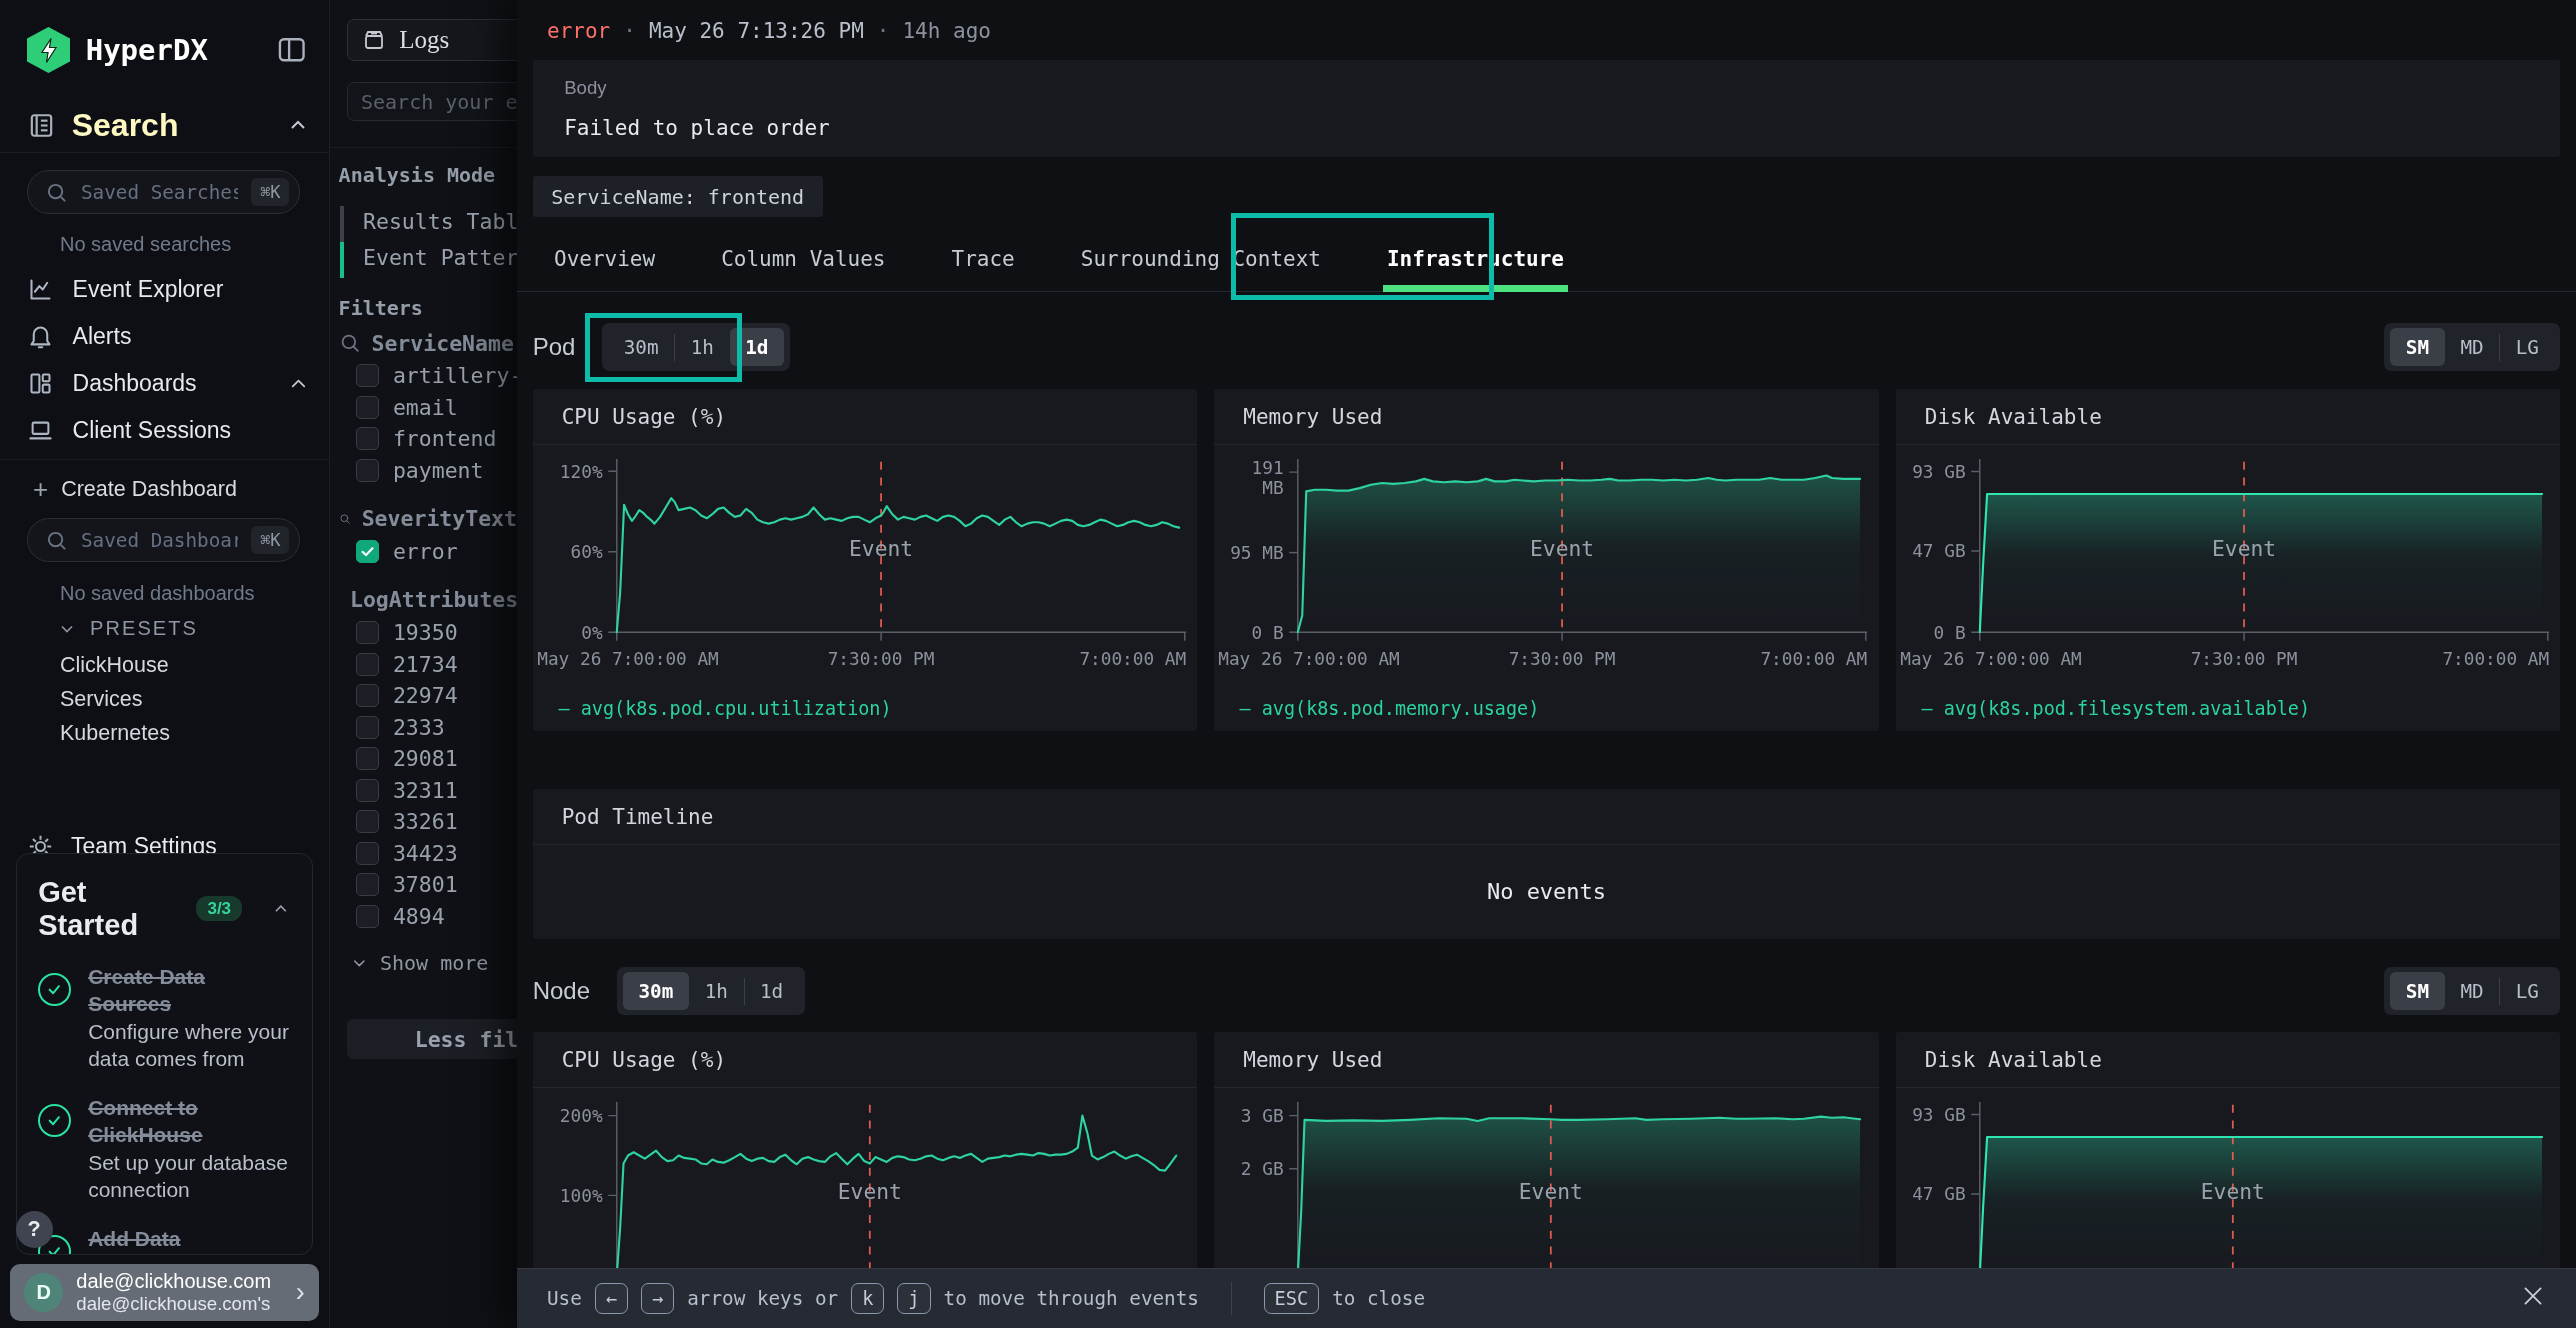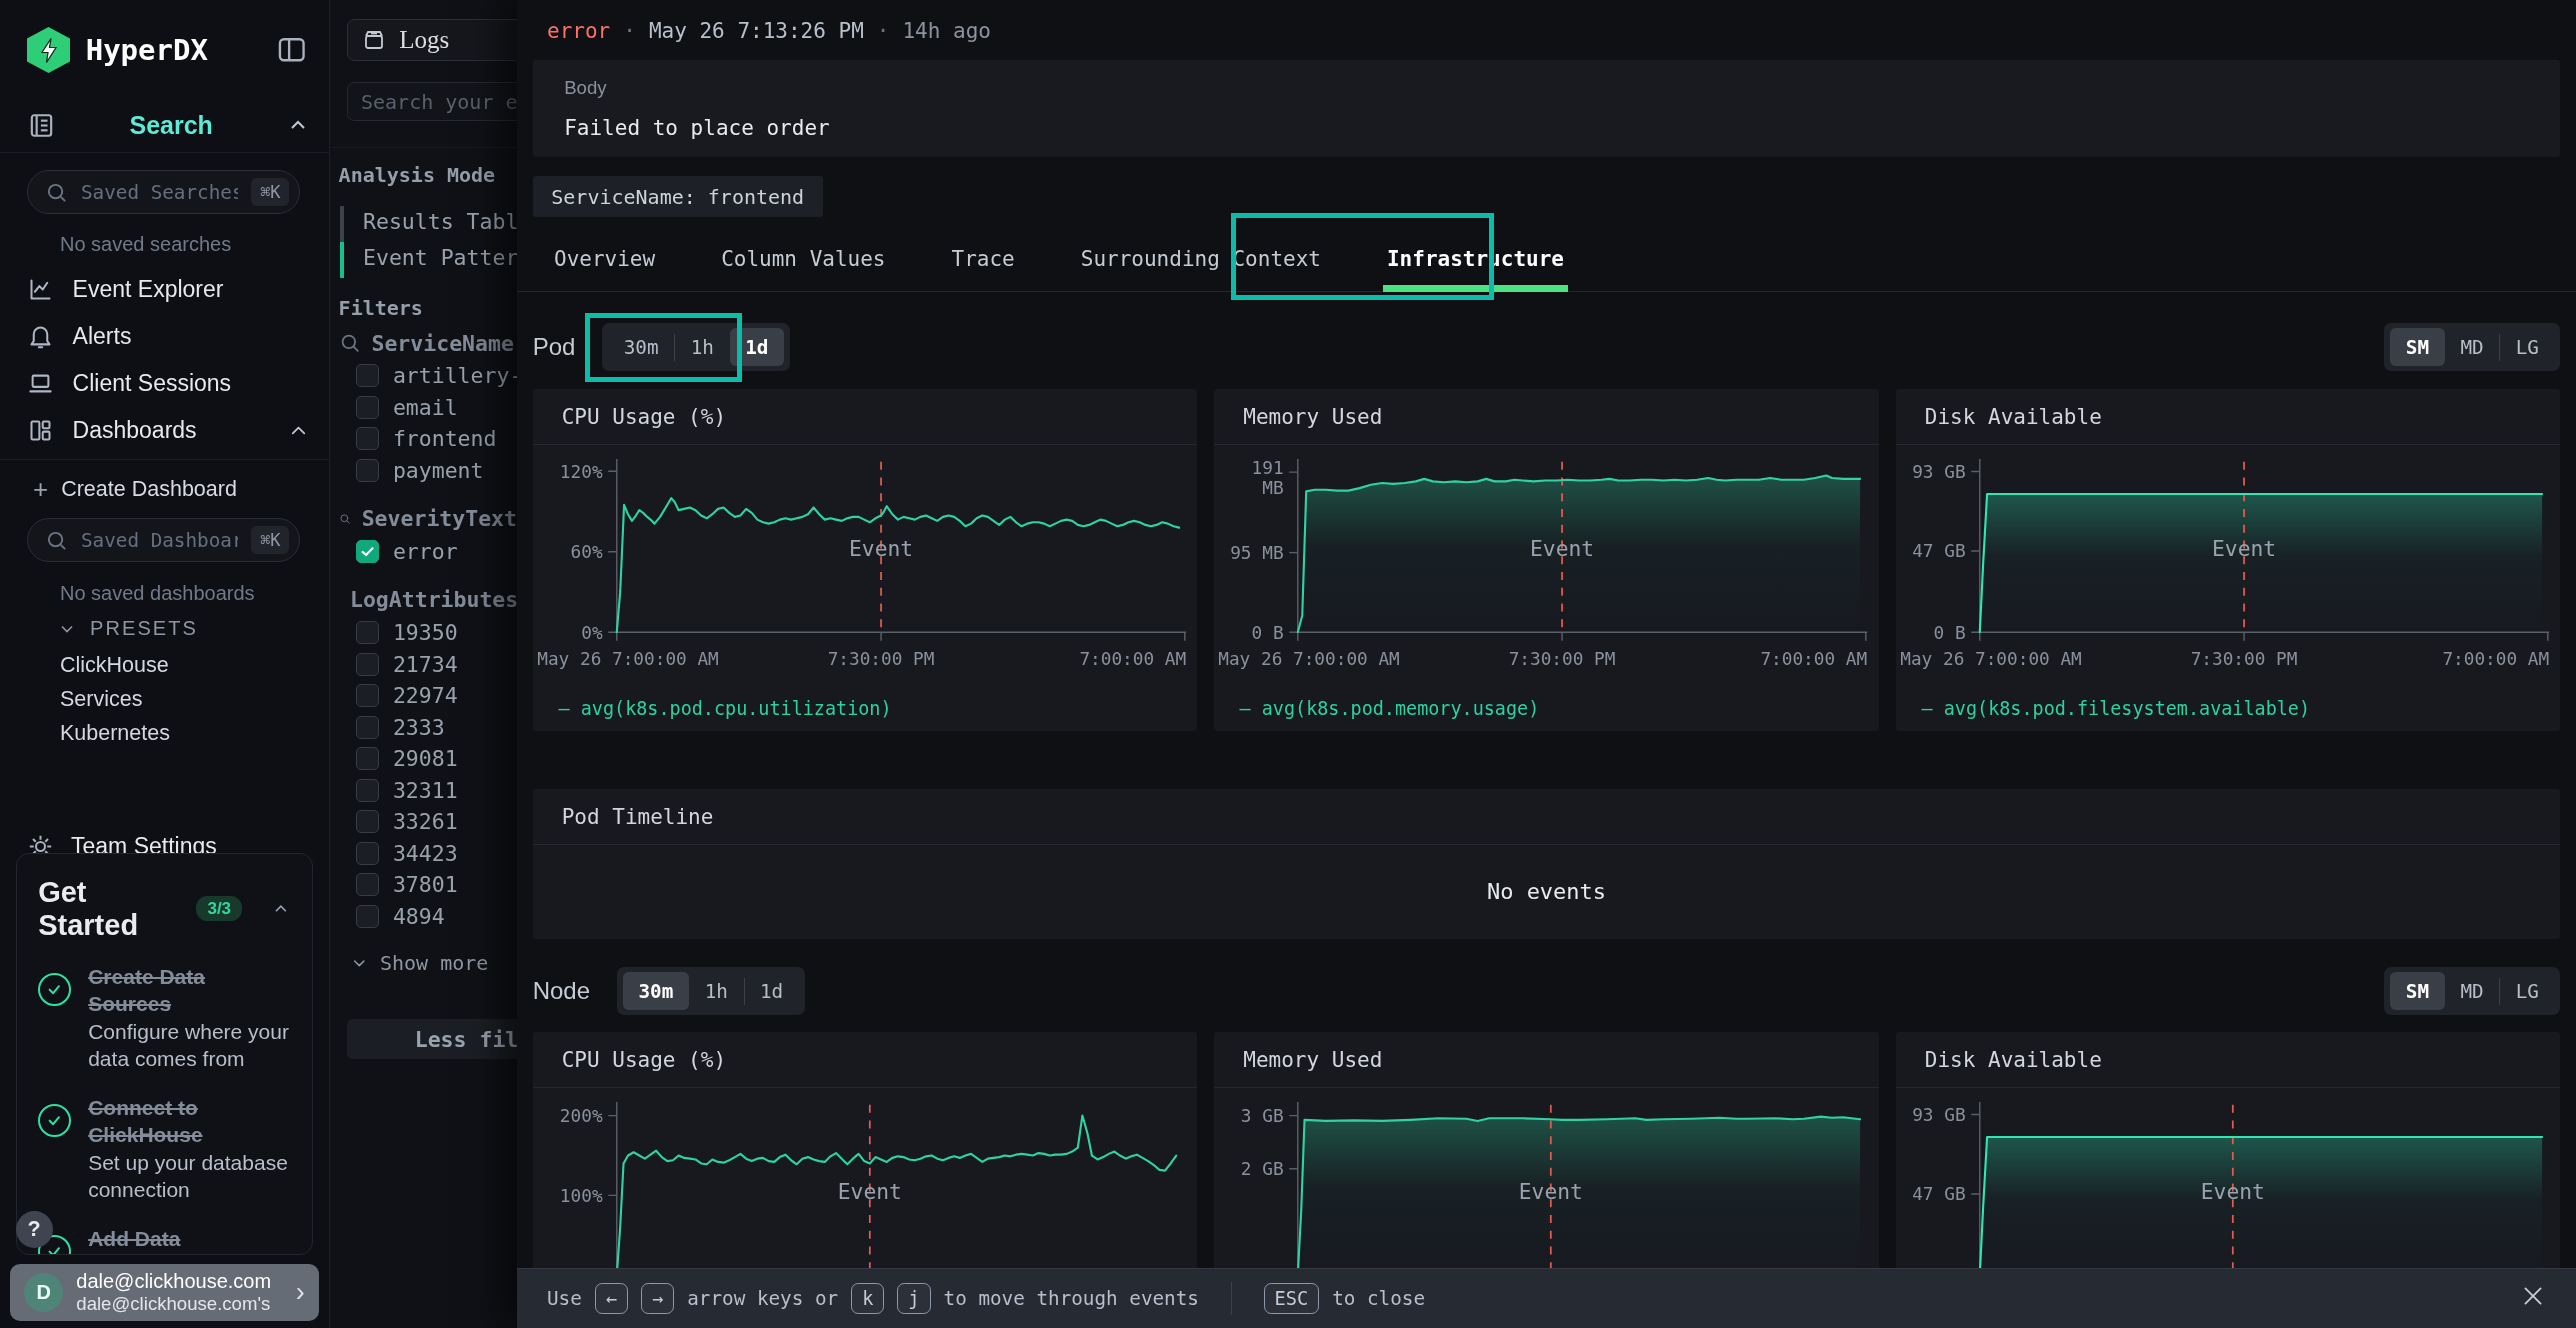--- a/index.html
+++ b/index.html
@@ -11,21 +11,21 @@
   .app{position:relative;width:2576px;height:1328px;overflow:hidden;background:#0c0e12;font-family:var(--sans);}
 
   
   .sidebar{position:absolute;left:0;top:0;width:329px;height:100%;background:#0d0f14;}
   .logo-row{position:absolute;top:24px;left:27px;right:18.6px;height:52px;display:flex;align-items:center;}
   .logo-hex{width:43px;height:46px;background:#2ece78;clip-path:polygon(50% 0,100% 25%,100% 75%,50% 100%,0 75%,0 25%);display:flex;align-items:center;justify-content:center;}
   .brand{margin-left:15.7px;font-family:var(--mono);font-weight:bold;font-size:29px;color:#fff;flex:1;}
   .icon-btn{width:37px;height:37px;display:flex;align-items:center;justify-content:center;}
   .hr{position:absolute;left:0;right:0;border-top:0.7px solid #191c22;}
   .search-head{position:absolute;top:104px;left:27px;right:18.6px;height:42px;display:flex;align-items:center;gap:15.7px;}
-  .search-head .lbl{font-size:25px;font-weight:bold;color:#5eead4;flex:1;text-align:center;}
+  .search-head .lbl{font-size:32px;font-weight:bold;color:#fef9c3;flex:1;}
   .pill{position:absolute;left:27px;width:273px;height:44px;border:0.7px solid #2a2e36;background:#13151b;border-radius:22px;display:flex;align-items:center;padding:0 10px 0 17px;gap:13px;}
   .pill .ph{font-family:var(--mono);font-size:19.3px;color:#667080;flex:1;white-space:nowrap;overflow:hidden;}
   .kbd-badge{font-family:var(--mono);font-size:17px;color:#8f97a3;background:#21242b;border-radius:5.7px;padding:4.3px 8.6px;}
   .muted{position:absolute;left:60px;font-size:20px;color:#717a88;}
   .side-nav{position:absolute;top:266px;left:0;right:0;}
   .nav-row{height:47px;display:flex;align-items:center;gap:18.6px;padding:0 18.6px 0 27px;cursor:pointer;}
   .nav-row .nl{font-size:23px;color:#e7e9ee;flex:1;}
   .create-dash{position:absolute;top:471px;left:33px;height:36px;display:flex;align-items:center;gap:13px;}
   .create-dash .plus{font-size:26px;color:#9aa2ae;}
   .create-dash .nl{font-size:21.5px;color:#d8dbe1;}
@@ -170,35 +170,35 @@
         </div>
         <div class="nav-row">
           <svg viewBox="0 0 24 24" width="27" height="27" fill="none" stroke="#aeb6c3" stroke-width="1.8" stroke-linecap="round" stroke-linejoin="round" class="ic">
             <path d="M6 16v-6a6 6 0 0 1 12 0v6l2 3H4z"></path>
             <line x1="10.5" y1="21.5" x2="13.5" y2="21.5"></line>
           </svg>
           <span class="nl">Alerts</span>
         </div>
         <div class="nav-row">
           <svg viewBox="0 0 24 24" width="27" height="27" fill="none" stroke="#aeb6c3" stroke-width="1.8" stroke-linecap="round" stroke-linejoin="round" class="ic">
-            <rect x="5" y="5" width="14" height="10" rx="1"></rect>
-            <line x1="3" y1="19" x2="21" y2="19"></line>
-          </svg>
-          <span class="nl">Client Sessions</span>
-        </div>
-        <div class="nav-row">
-          <svg viewBox="0 0 24 24" width="27" height="27" fill="none" stroke="#aeb6c3" stroke-width="1.8" stroke-linecap="round" stroke-linejoin="round" class="ic">
             <rect x="4" y="4" width="7" height="16" rx="1"></rect>
             <rect x="14" y="4" width="6" height="6" rx="1"></rect>
             <rect x="14" y="13" width="6" height="7" rx="1"></rect>
           </svg>
           <span class="nl">Dashboards</span>
           <svg viewBox="0 0 24 24" width="23" height="23" fill="none" stroke="#c3c9d3" stroke-width="1.8" stroke-linecap="round" stroke-linejoin="round" class="ic">
             <polyline points="6,15 12,9 18,15"></polyline>
           </svg>
+        </div>
+        <div class="nav-row">
+          <svg viewBox="0 0 24 24" width="27" height="27" fill="none" stroke="#aeb6c3" stroke-width="1.8" stroke-linecap="round" stroke-linejoin="round" class="ic">
+            <rect x="5" y="5" width="14" height="10" rx="1"></rect>
+            <line x1="3" y1="19" x2="21" y2="19"></line>
+          </svg>
+          <span class="nl">Client Sessions</span>
         </div>
       </nav>
 
     <div class="hr" style="top:459px"></div>
     <div class="create-dash">
       <span class="plus">+</span>
       <span class="nl">Create Dashboard</span>
     </div>
 
     <div class="pill" style="top:518px">

